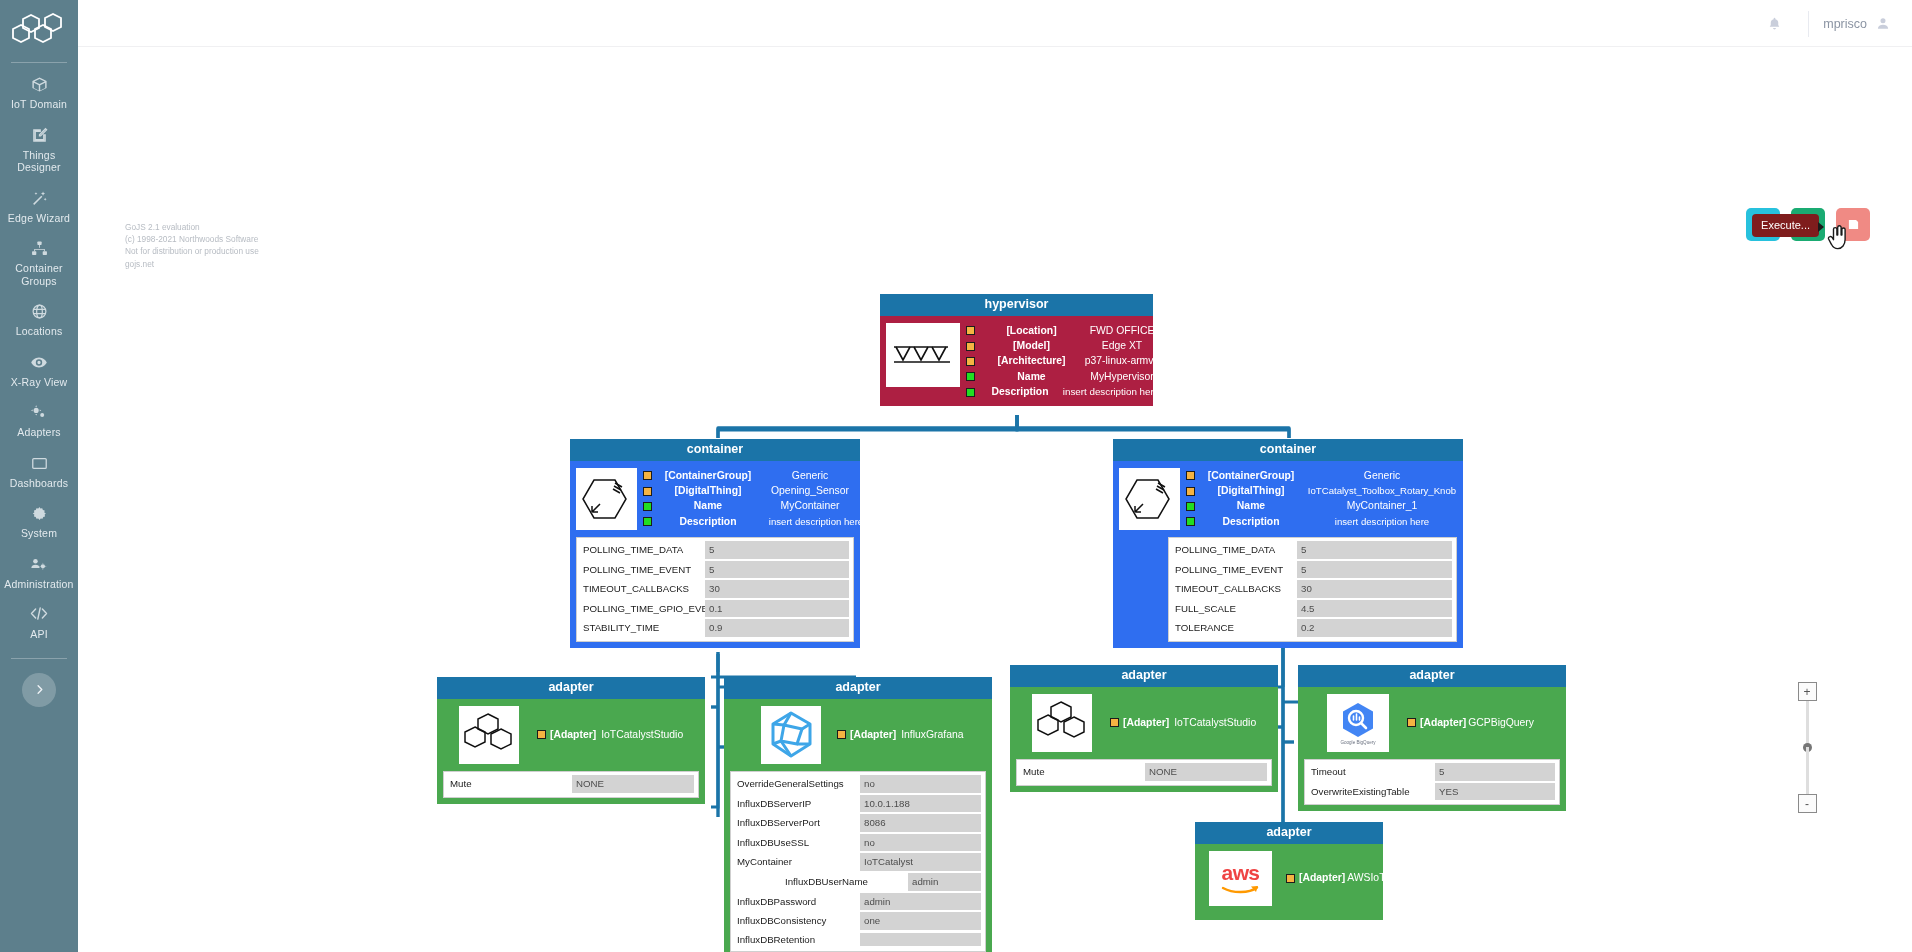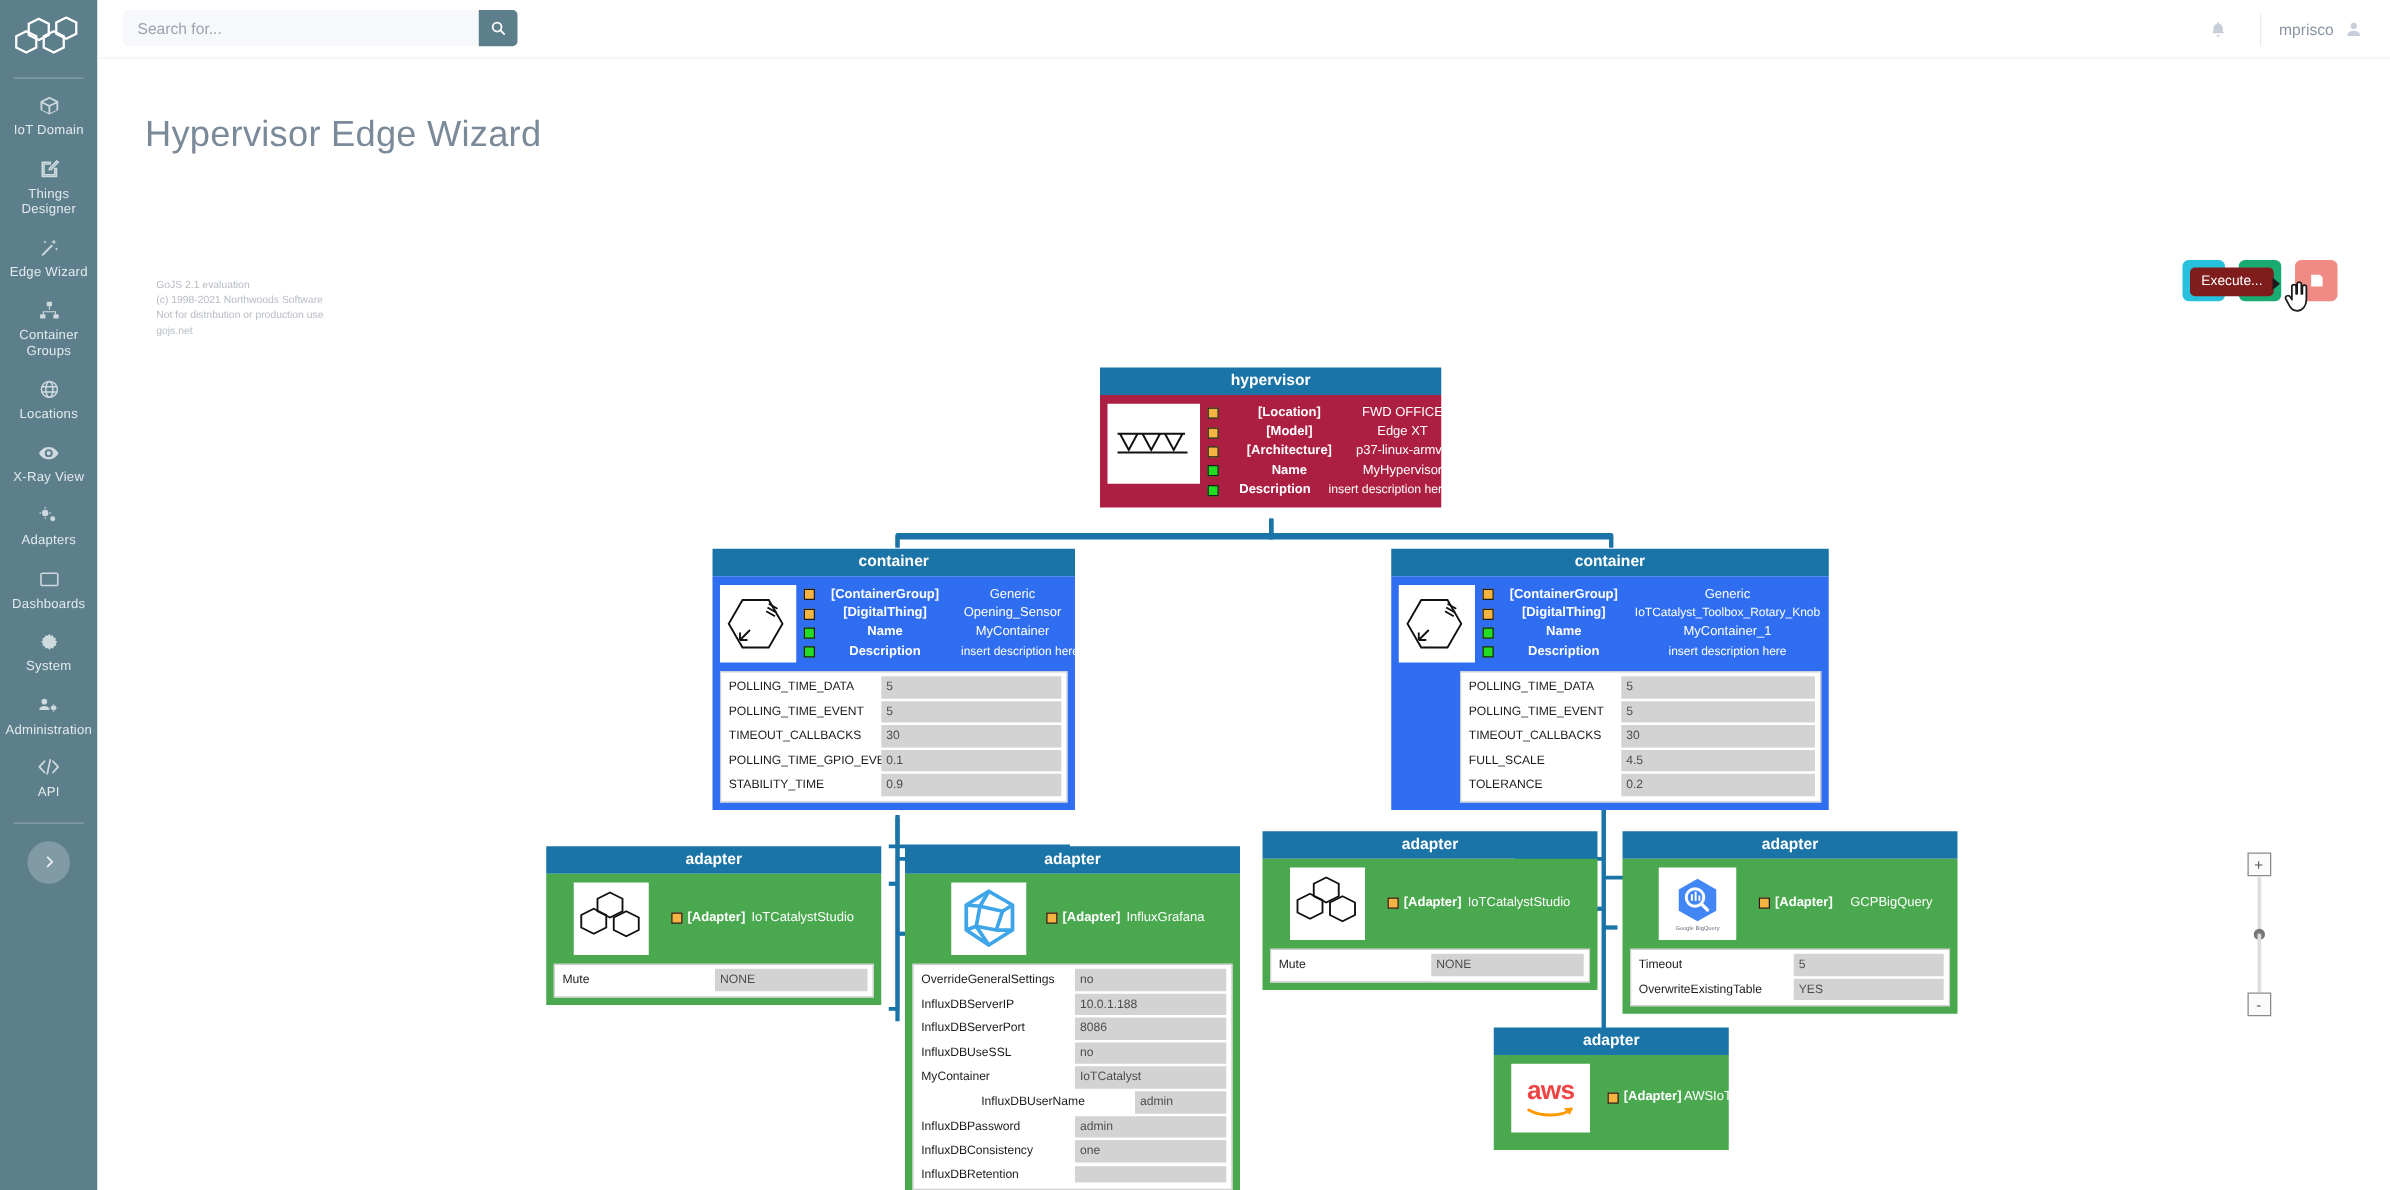--- a/index.html
+++ b/index.html
@@ -359,49 +359,39 @@
 
   <div id="sidebar-divider-bot"></div>
   <div id="sidebar-toggle">
     <svg width="11" height="11" viewBox="0 0 24 24" fill="none" stroke="#eef3f6" stroke-width="3" stroke-linecap="round" stroke-linejoin="round">
         <path d="M9 4l8 8-8 8"></path>
       </svg>
   </div>
 </div>
 
 <div id="topbar">
-  <div id="search-wrap">
-    <input id="search-input" type="text" placeholder="Search for..." style="">
-    <button id="search-button">
-      <svg width="13" height="13" viewBox="0 0 24 24" fill="none" stroke="#ffffff" stroke-width="2.6">
-          <circle cx="10.5" cy="10.5" r="6.5"></circle>
-          <path d="M15.5 15.5 21 21" stroke-linecap="round"></path>
-        </svg>
-    </button>
-  </div>
   <div id="topbar-right">
     <div id="bell-btn">
       <svg width="15" height="16" viewBox="0 0 24 24" fill="#c9cedb">
           <path d="M12 2a1.4 1.4 0 0 1 1.4 1.4v.8a6 6 0 0 1 4.6 5.8v3.6l1.6 2.6H4.4L6 13.6V10a6 6 0 0 1 4.6-5.8v-.8A1.4 1.4 0 0 1 12 2zM9.7 18.4h4.6a2.3 2.3 0 0 1-4.6 0z"></path>
         </svg>
     </div>
     <div id="topbar-sep"></div>
     <div id="user-area">
       <span id="user-name">mprisco</span>
       <svg width="14" height="15" viewBox="0 0 24 24" fill="#c9cedb">
           <circle cx="12" cy="7.2" r="4.3"></circle>
           <path d="M3.2 21c0-4.6 3.9-7 8.8-7s8.8 2.4 8.8 7z"></path>
         </svg>
     </div>
   </div>
 </div>
 
 <div id="main">
 
-  <div id="page-title">Hypervisor Edge Wizard</div>
 
   <div id="gojs-watermark">
     <div>GoJS 2.1 evaluation</div>
     <div>(c) 1998-2021 Northwoods Software</div>
     <div>Not for distribution or production use</div>
     <div>gojs.net</div>
   </div>
 
   <div id="execute-tooltip">Execute...</div>
   <div id="diagram-toolbar">
@@ -750,21 +740,21 @@
               <circle cx="18" cy="17" r="7" fill="none" stroke="#ffffff" stroke-width="2.4"></circle>
               <path d="M23 22 L28 27" stroke="#ffffff" stroke-width="2.6" stroke-linecap="round"></path>
               <path d="M15.5 19 v-4 M18.5 19 v-6 M21.5 19 v-3" stroke="#ffffff" stroke-width="1.6" stroke-linecap="round"></path>
             </svg>
             <span style="font-size:4.6px;color:#6b7280;margin-top:1px;">Google BigQuery</span>
           </div>
           <div class="props" style="margin-left:12px;">
             <div class="prop-row">
               <span class="sw sw-orange"></span>
               <span class="prop-key">[Adapter]</span>
-              <span class="prop-val" style="margin-left:14px;">GCPBigQuery</span>
+              <span class="prop-val" style="margin-left:2px;">GCPBigQuery</span>
             </div>
           </div>
         </div>
         <div class="table-block">
           <div class="t-row">
             <span class="t-key" style="width:126px;">Timeout</span>
             <span class="t-val">5</span>
           </div>
           <div class="t-row">
             <span class="t-key" style="width:126px;">OverwriteExistingTable</span>

